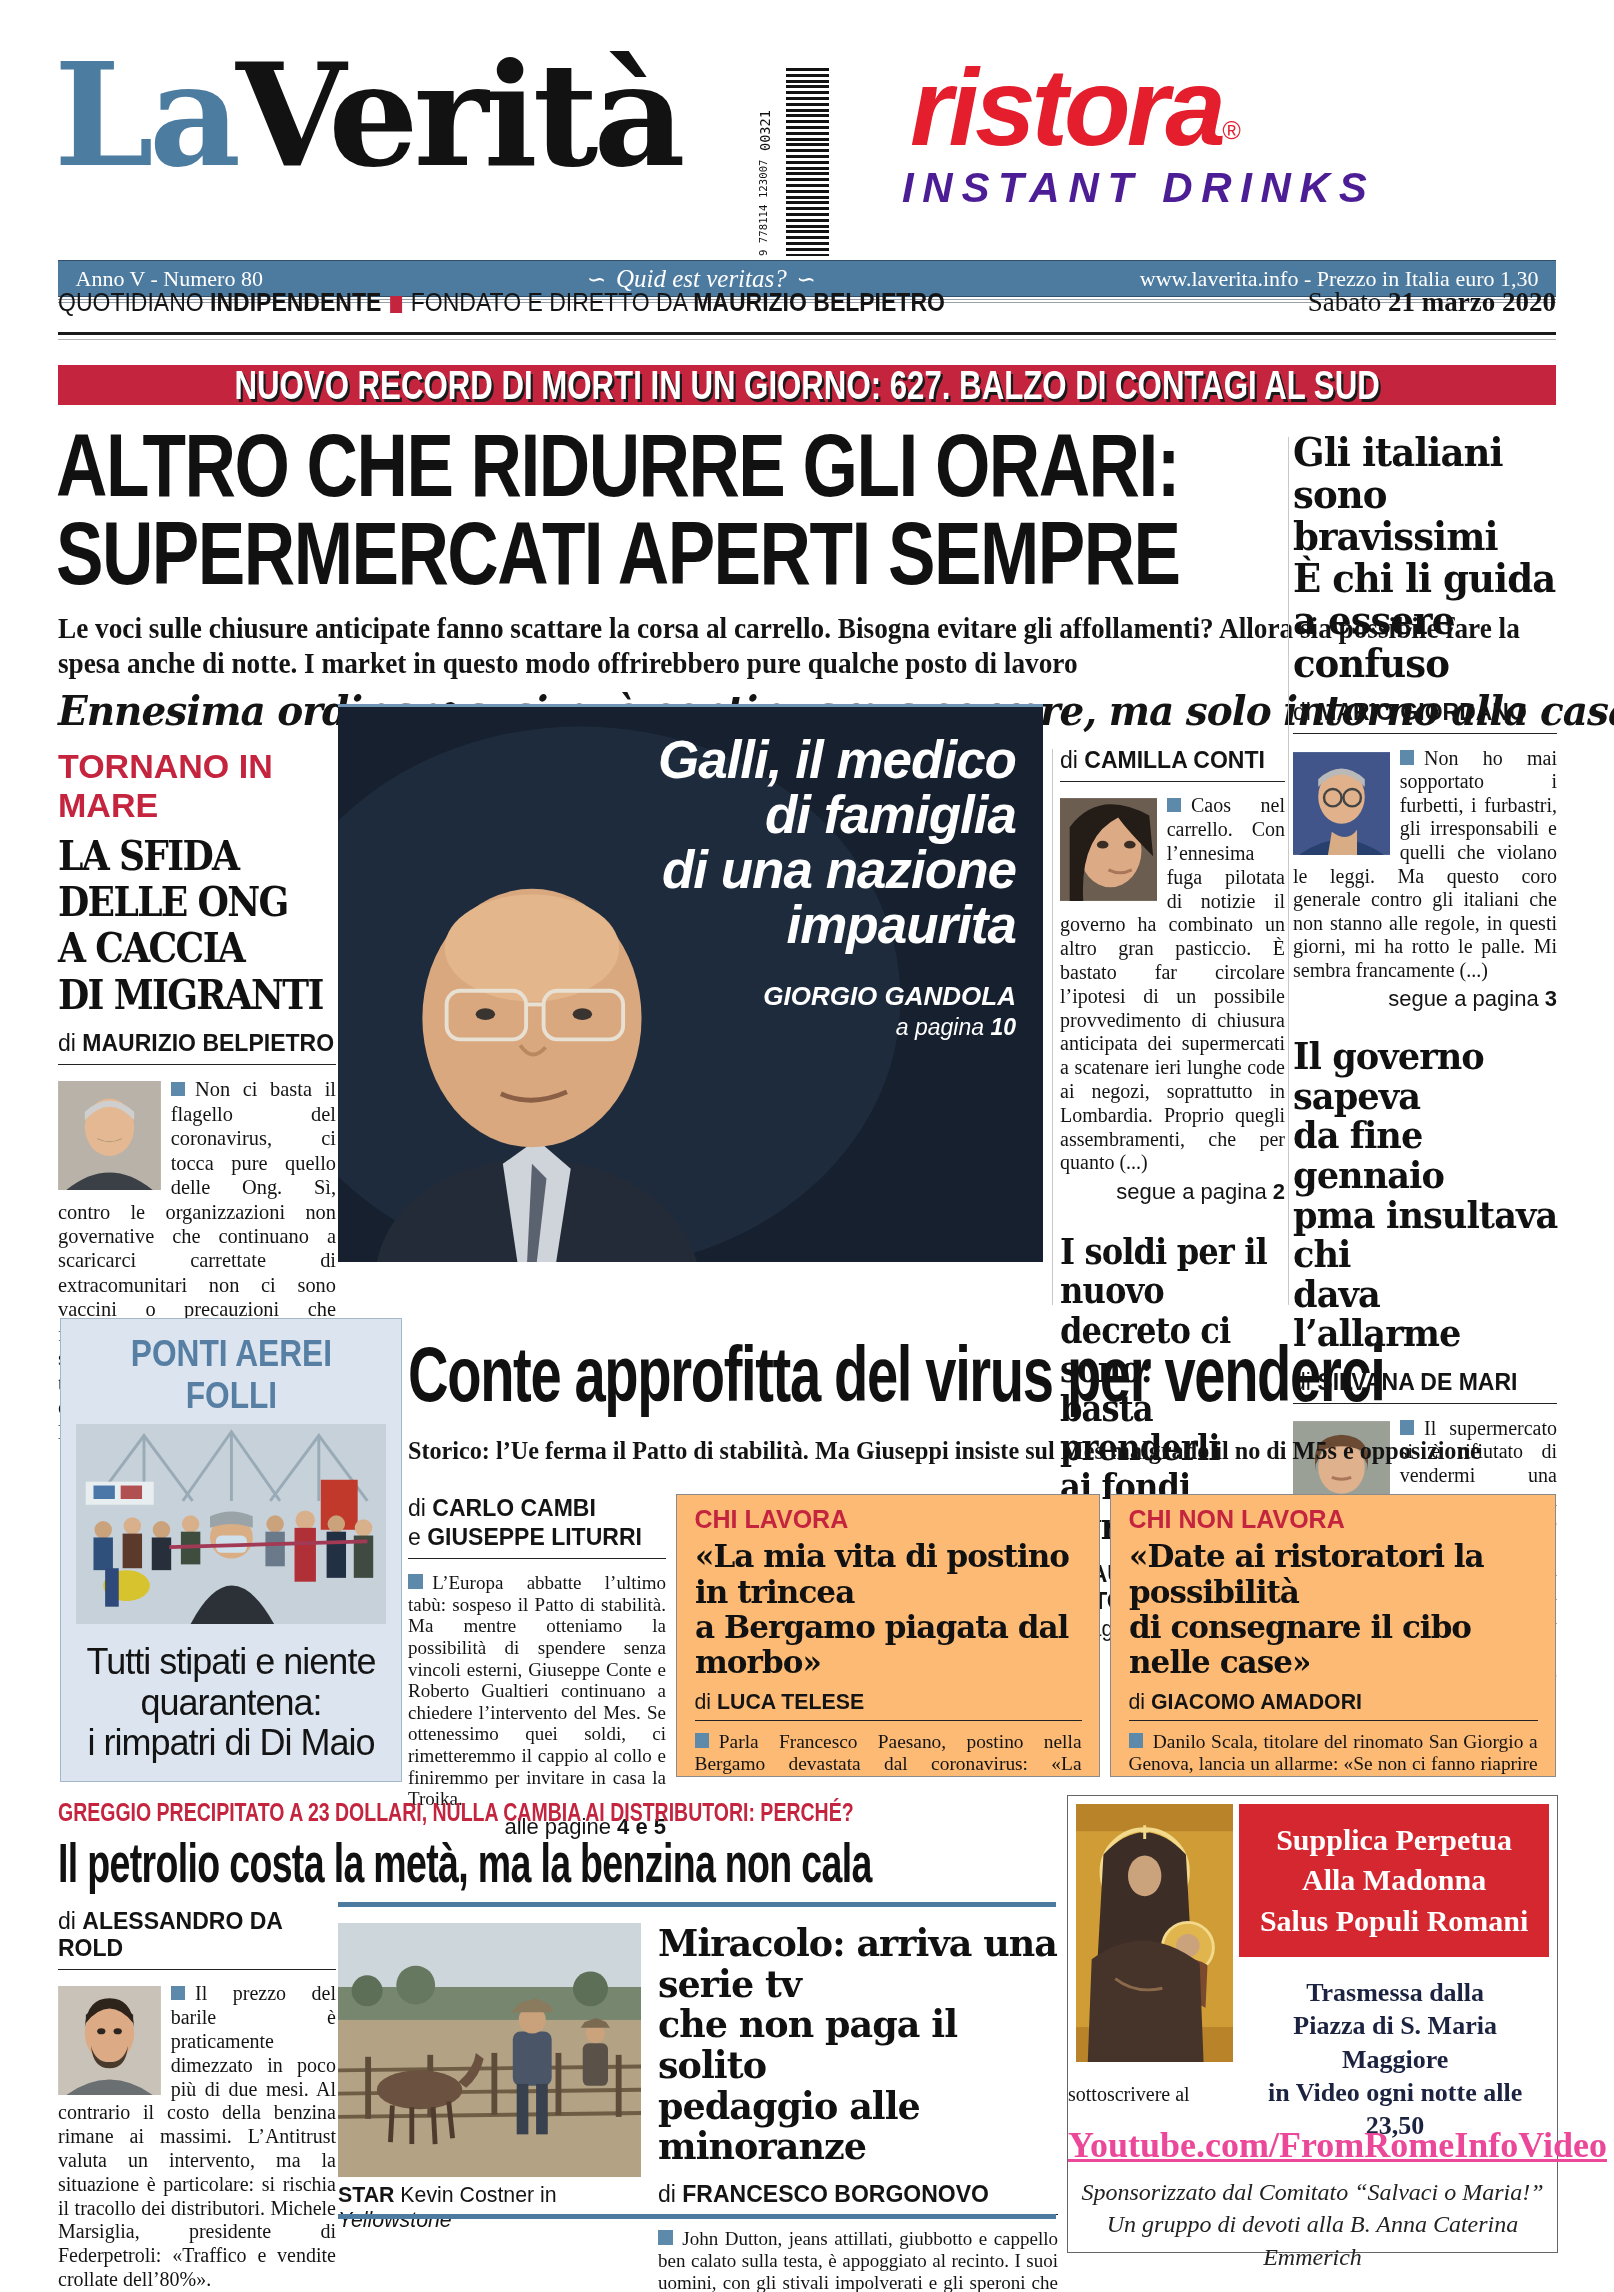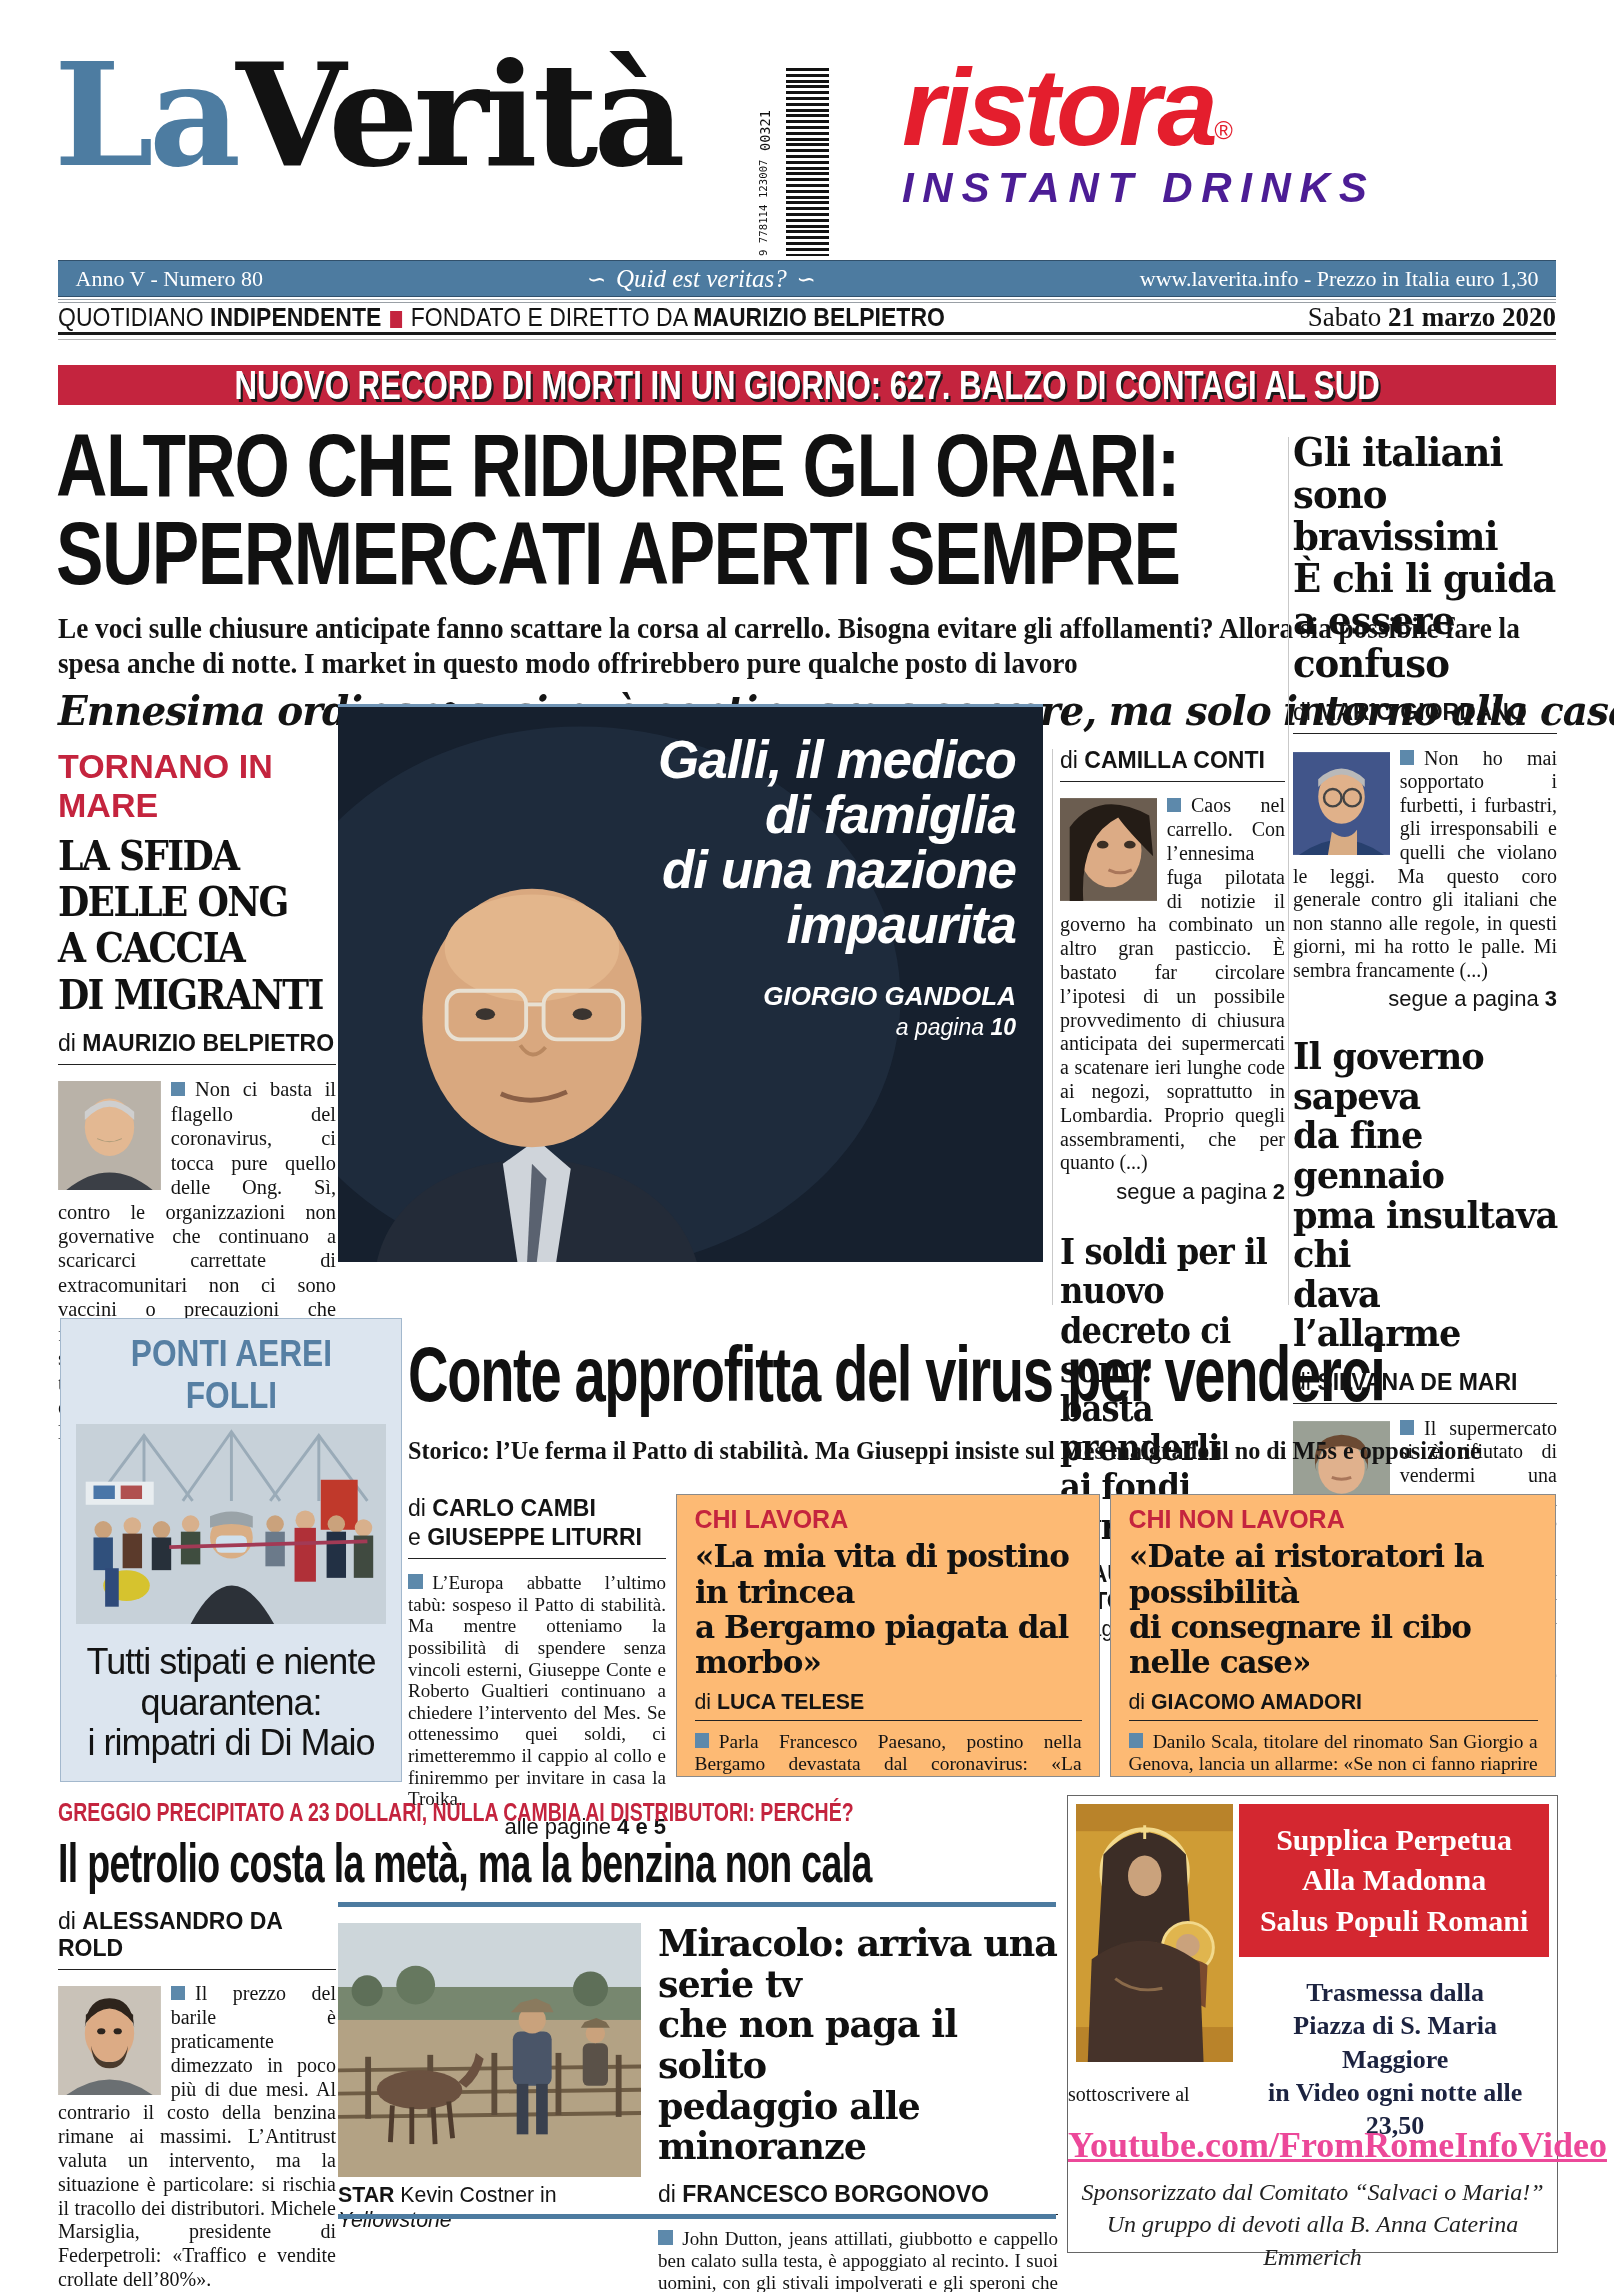--- a/index.html
+++ b/index.html
@@ -13,30 +13,30 @@
         font-size:142px;line-height:1.25;letter-spacing:-4.9px;}
   #logo .la{color:#4d7ca1;} #logo .ve{color:#121212;}
   #barcode{left:755px;top:68px;width:74px;height:188px;}
   #barcode .bars{position:absolute;right:0;top:0;width:43px;height:100%;
         background:repeating-linear-gradient(180deg,#121212 0 2.9px,#ffffff 2.9px 5.8px);}
   #barcode .num-top,#barcode .num-side{position:absolute;left:1.9px;font-family:"DejaVu Sans Mono",monospace;
         writing-mode:vertical-rl;transform:rotate(180deg);background:#fff;color:#111;}
   #barcode .num-top{top:0;font-size:13.6px;height:83px;}
   #barcode .num-side{top:87px;font-size:10.7px;height:101px;}
   #ristora{left:902px;top:50px;width:656px;font-family:"Liberation Sans",sans-serif;font-style:italic;}
-  #ristora .brand{font-size:109px;font-weight:bold;color:#e41e2d;letter-spacing:-3.9px;line-height:1.05;}
+  #ristora .brand{font-size:109px;font-weight:bold;color:#e41e2d;letter-spacing:-3.9px;line-height:1.05;margin-left:8px;}
   #ristora .reg{font-size:25px;color:#e41e2d;vertical-align:super;}
   #ristora .tagline{font-size:42px;font-weight:bold;color:#4c1d95;letter-spacing:8.7px;margin-top:0px;}
   
   #infobar{left:58px;top:260px;width:1498px;height:37px;background:#4d7ba0;color:#fff;
         display:flex;align-items:center;justify-content:space-between;padding:0 17.5px;box-sizing:border-box;
         font-size:22px;border-top:1.9px solid #31506b;border-bottom:1.9px solid #31506b;}
   #infobar .ctr{font-style:italic;font-size:25px;}
   #infobar .orn{font-style:normal;font-size:23px;padding:0 9.7px;}
-  #folio{left:58px;top:304px;width:1498px;height:27px;display:flex;justify-content:space-between;align-items:center;}
+  #folio{left:58px;top:289px;width:1498px;height:27px;display:flex;justify-content:space-between;align-items:center;}
   #folio .lft{font-family:"Liberation Sans",sans-serif;font-size:25px;letter-spacing:0px;
         transform:scaleX(0.92);transform-origin:left center;white-space:nowrap;}
   #folio .lft b{font-weight:bold;}
   .redsq{display:inline-block;width:12.6px;height:16.5px;background:#c4243e;margin:0 9.7px;vertical-align:-1.9px;}
   #folio .rgt{font-size:27px;}
   
   #banner{left:58px;top:365px;width:1498px;height:40px;background:#c4243e;display:flex;align-items:center;justify-content:center;}
   #banner span{font-family:"Liberation Sans",sans-serif;font-weight:bold;font-size:40px;color:#fff;
         white-space:nowrap;transform:scaleX(0.78);text-shadow:2.9px 2.9px 0 #1a1a1a;}
   #lead-hl{left:56px;top:421px;width:1669px;font-family:"Liberation Sans",sans-serif;font-weight:bold;

